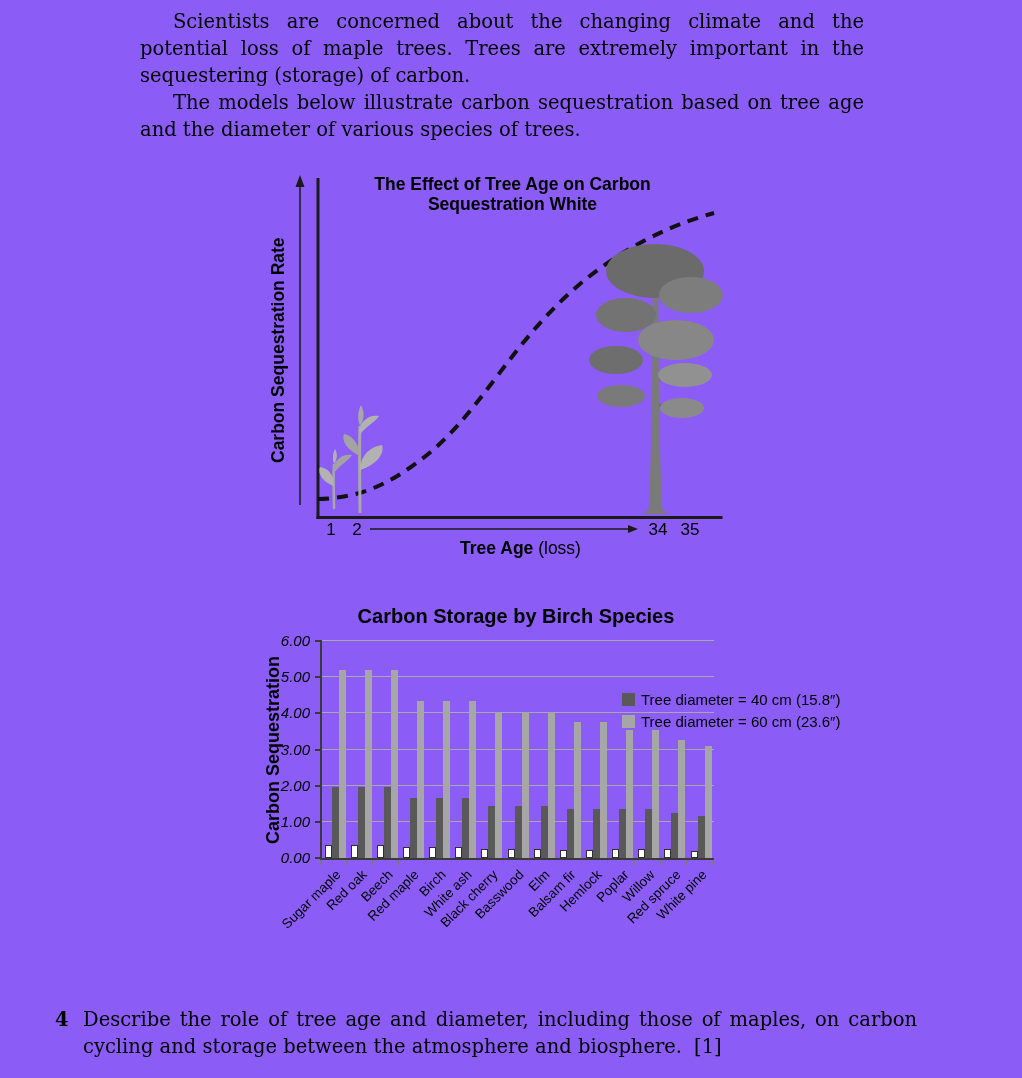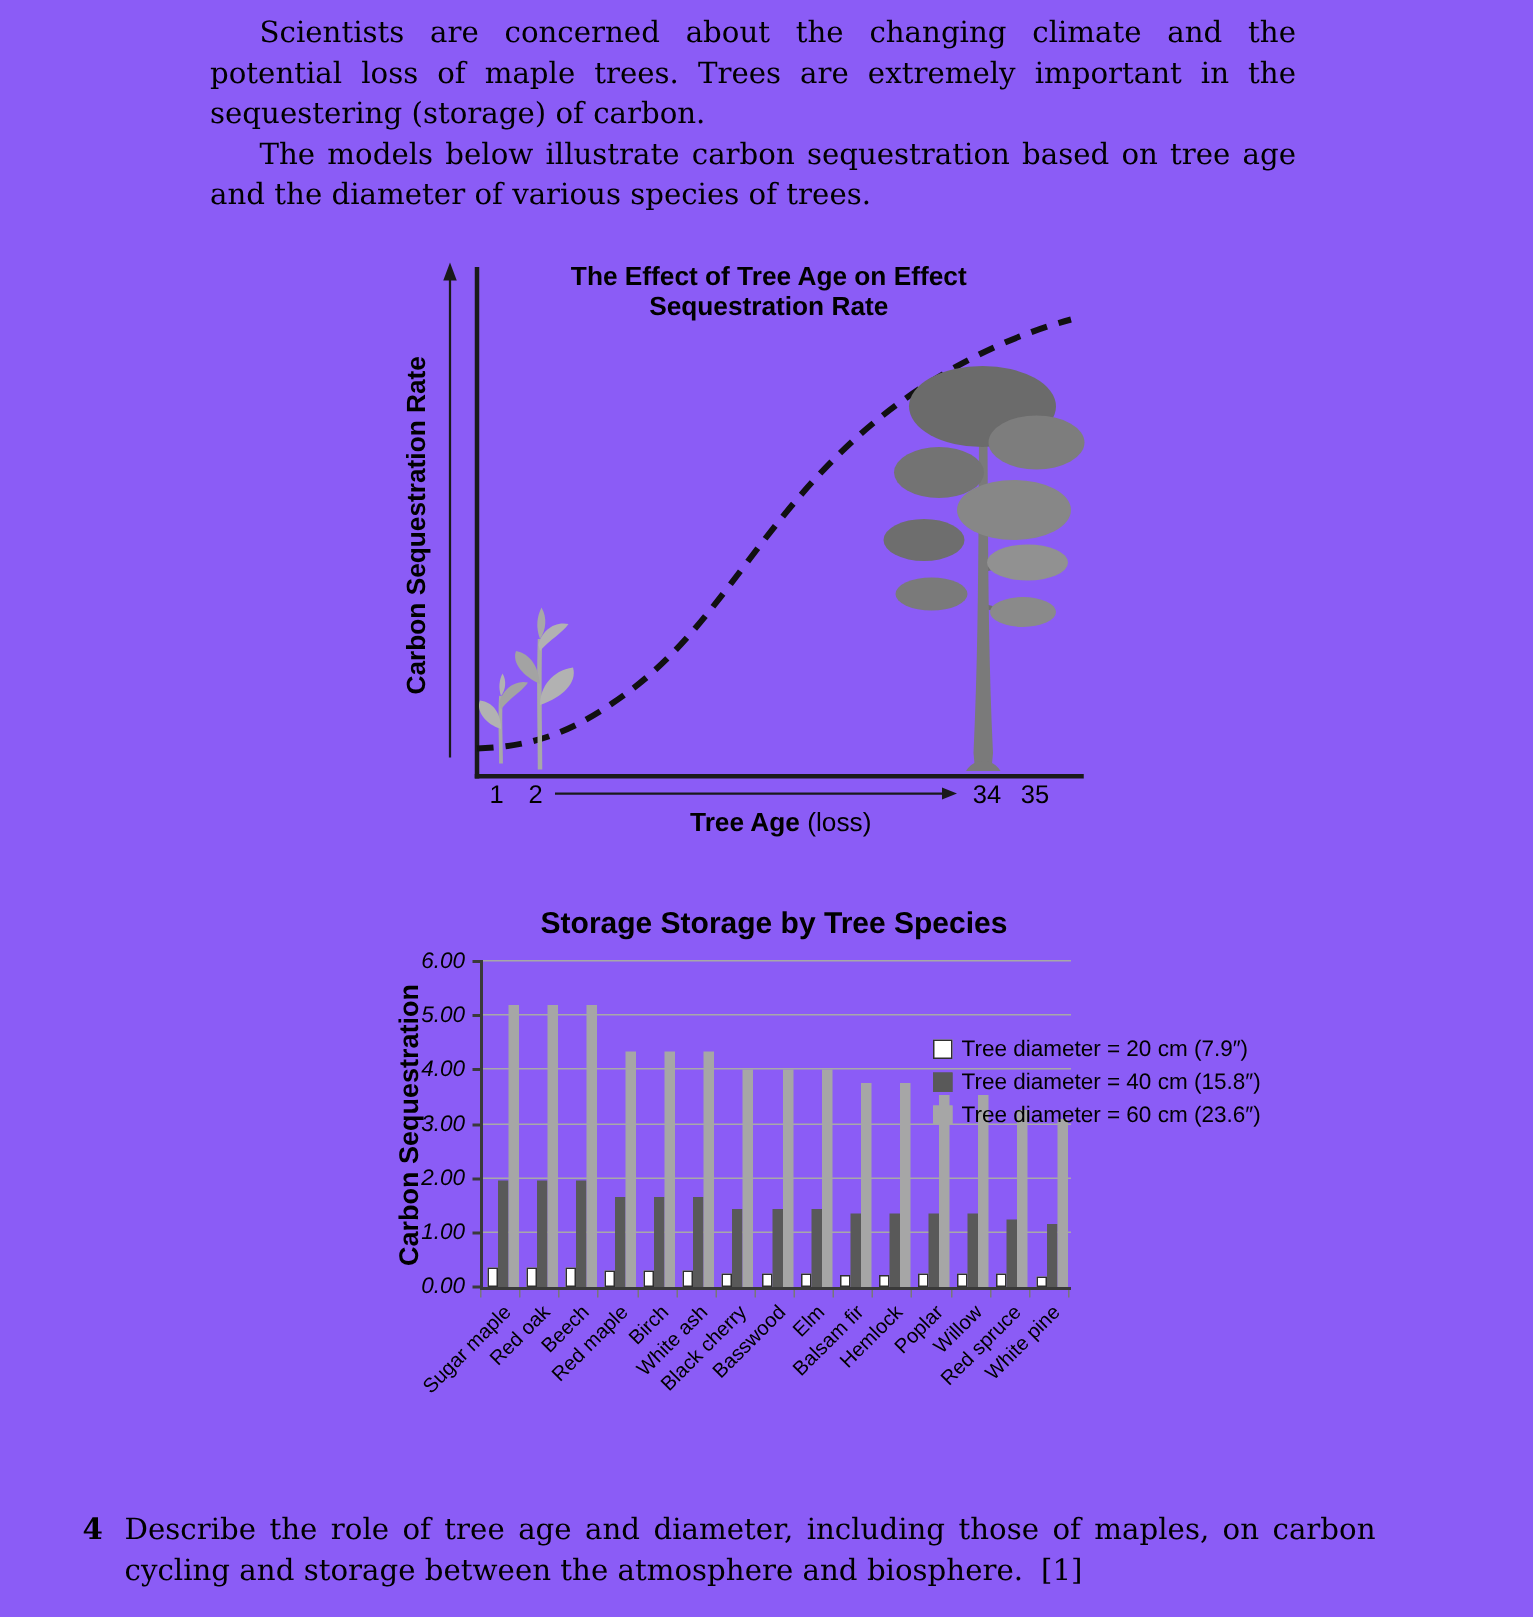--- a/index.html
+++ b/index.html
@@ -62,21 +62,21 @@
 <body>
 
 <div class="page">
 
   <section class="intro">
     <p>Scientists are concerned about the changing climate and the potential loss of maple trees. Trees are extremely important in the sequestering (storage) of carbon.</p>
     <p>The models below illustrate carbon sequestration based on tree age and the diameter of various species of trees.</p>
   </section>
 
   <figure class="chart1">
-    <div class="c1-title">The Effect of Tree Age on Effect Sequestration Rate</div>
+    <div class="c1-title">The Effect of Tree Age on Carbon Sequestration White</div>
     <div class="c1-ylabel">Carbon Sequestration Rate</div>
 
     <svg class="c1-svg" width="470" height="400" viewBox="0 0 470 400">
 
       <g>
         <line x1="45" y1="18" x2="45" y2="337" stroke="#1a1a1a" stroke-width="1.5"></line>
         <polygon points="45,7 40.5,19 49.5,19" fill="#1a1a1a"></polygon>
       </g>
 
       <rect x="61.5" y="10" width="3" height="341" fill="#1a1a1a"></rect>
@@ -125,21 +125,21 @@
 
     <div class="c1-xtick" style="left:61px">1</div>
     <div class="c1-xtick" style="left:87px">2</div>
     <div class="c1-xtick" style="left:388px">34</div>
     <div class="c1-xtick" style="left:420px">35</div>
 
     <div class="c1-xlabel"><b>Tree Age</b><span> (loss)</span></div>
   </figure>
 
   <figure class="chart2">
-    <div class="c2-title">Storage Storage by Tree Species</div>
+    <div class="c2-title">Carbon Storage by Birch Species</div>
     <div class="c2-ylabel">Carbon Sequestration</div>
 
     <div class="yticks">
         <div class="ytick" style="bottom: calc(0% - 9px);">0.00</div>
         <div class="ytick" style="bottom: calc(16.6667% - 9px);">1.00</div>
         <div class="ytick" style="bottom: calc(33.3333% - 9px); margin-top: 32px;">2.00</div>
         <div class="ytick" style="bottom: calc(50% - 9px);">3.00</div>
         <div class="ytick" style="bottom: calc(66.6667% - 9px);">4.00</div>
         <div class="ytick" style="bottom: calc(83.3333% - 9px);">5.00</div>
         <div class="ytick" style="bottom: calc(100% - 9px);">6.00</div>
@@ -223,24 +223,20 @@
             <div class="bar" style="height: 20.8333%; background: rgb(89, 89, 89);"></div>
             <div class="bar" style="height: 54.1667%; background: rgb(166, 166, 166);"></div>
           </div>
           <div class="bgroup">
             <div class="bar" style="height: 3.33333%; background: rgb(255, 255, 255); border: 1px solid rgb(47, 47, 47);"></div>
             <div class="bar" style="height: 19.1667%; background: rgb(89, 89, 89);"></div>
             <div class="bar" style="height: 51.6667%; background: rgb(166, 166, 166);"></div>
           </div>
         </div>
       <div class="legend">
-        <div class="lrow">
-          <span class="lmark" style="background: rgb(255, 255, 255); border: 1px solid rgb(47, 47, 47);"></span>
-          <span>Tree diameter = 20 cm (7.9″)</span>
-        </div>
         <div class="lrow">
           <span class="lmark" style="background: rgb(89, 89, 89); border: 1px solid rgb(89, 89, 89);"></span>
           <span>Tree diameter = 40 cm (15.8″)</span>
         </div>
         <div class="lrow">
           <span class="lmark" style="background: rgb(166, 166, 166); border: 1px solid rgb(166, 166, 166);"></span>
           <span>Tree diameter = 60 cm (23.6″)</span>
         </div>
       </div>
     <div class="ytm" style="bottom: calc(0% - 1px);"></div>

